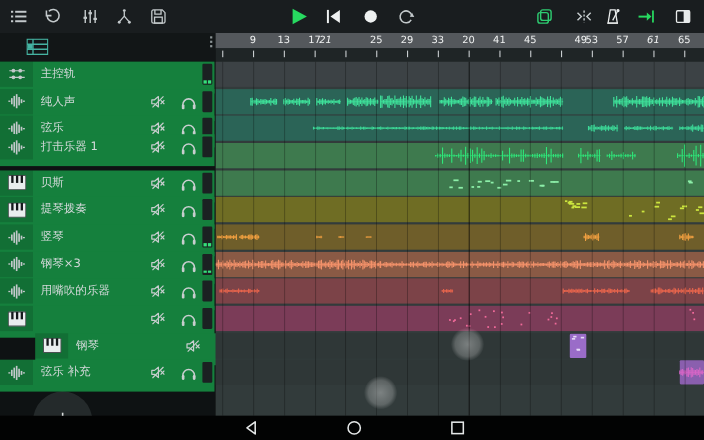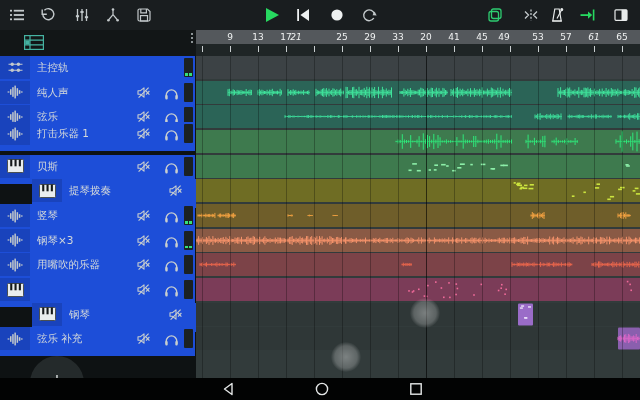--- a/index.html
+++ b/index.html
@@ -12,21 +12,21 @@
   .header-left{position:absolute;left:0;top:30px;width:196px;height:26px;background:#121617}
   .view-btn{position:absolute;left:24px;top:35px;width:20px;height:15px}
   .ruler-handle{position:absolute;left:189px;top:32px;width:6px;height:12px;display:flex;flex-direction:column;gap:2px;align-items:center;justify-content:center}
   .ruler-handle i{width:2px;height:2px;background:#8c9496;display:block}
   .ruler-num{position:absolute;left:196px;top:30px;width:444px;height:14px;background:#54585c;overflow:hidden}
   .ruler-num span{position:absolute;top:2px;font-size:9px;line-height:10px;color:#f0f2f2;transform:translateX(-50%)}
   .ruler-ticks{position:absolute;left:196px;top:44px;width:444px;height:12px;background:#1f2526;overflow:hidden}
   .tick{position:absolute;top:2px;width:1.2px;height:6px;background:#c9ced0}
   
   #panel{position:absolute;left:0;top:56px;width:196px;height:322px;background:#0e1213}
-  .trow{position:absolute;left:0;width:195px;height:29px;background:#1d4ed8}
+  .trow{position:absolute;left:0;width:195px;height:29px;background:#15803d}
   .iconcol{position:absolute;left:0;top:0;width:30px;height:23px;background:rgba(0,0,0,0.13);display:flex;align-items:center;justify-content:center}
   .tname{position:absolute;left:37px;top:0;width:96px;height:23px;line-height:23px;font-size:10.5px;color:#d4d9da;white-space:nowrap;overflow:hidden}
   .mutebtn{position:absolute;left:136px;top:4px;width:15px;height:15px}
   .phonebtn{position:absolute;left:164px;top:4px;width:15px;height:15px}
   .meter{position:absolute;left:184px;top:2px;width:9px;height:19px;background:#1b2122;border-radius:1px}
   .meter i{position:absolute;bottom:1.5px;width:3px;height:2.5px;background:#35e07a}
   .meter i.l{left:1px}.meter i.r{right:1px}
   
   #lane-area{position:absolute;left:196px;top:56px;width:444px;height:322px;background:#323b3b;overflow:hidden}
   .lane{position:absolute;left:0;width:444px;height:23px}
@@ -140,21 +140,21 @@
     <span style="left: 34px;">9</span>
     <span style="left: 62px;">13</span>
     <span style="left: 90px;">17</span>
     <span style="left: 100px; font-style: italic;">21</span>
     <span style="left: 146px;">25</span>
     <span style="left: 174px;">29</span>
     <span style="left: 202px;">33</span>
     <span style="left: 230px;">20</span>
     <span style="left: 258px;">41</span>
     <span style="left: 286px;">45</span>
-    <span style="left: 308px;">49</span>
+    <span style="left: 332px;">49</span>
     <span style="left: 342px;">53</span>
     <span style="left: 370px;">57</span>
     <span style="left: 398px; font-style: italic;">61</span>
     <span style="left: 426px;">65</span>
   </div>
 <div class="ruler-ticks" id="ruler-ticks">
     <i class="tick" style="left: 6px;"></i>
     <i class="tick" style="left: 34px;"></i>
     <i class="tick" style="left: 62px;"></i>
     <i class="tick" style="left: 90px;"></i>
@@ -285,21 +285,21 @@
           <path d="M10 6l3.4 3.6M13.4 6L10 9.6"></path>
           <path d="M2.6 12.6L12.6 2.6"></path>
         </svg></span>
       <span class="phonebtn"><svg width="15" height="13" viewBox="0 0 15 13">
           <path d="M2.2 11V8.2A5.3 5.3 0 0 1 12.8 8.2V11" fill="none" stroke="#c8cecf" stroke-width="1.4"></path>
           <rect x="1.3" y="8" width="2.4" height="4.4" rx="1" fill="#c8cecf"></rect>
           <rect x="11.3" y="8" width="2.4" height="4.4" rx="1" fill="#c8cecf"></rect>
         </svg></span>
       <span class="meter"></span>
     </div>
-    <div class="trow" style="top: 123.4px; margin-left: 32px;">
+    <div class="trow" style="top: 123.4px;">
       <span class="iconcol">
         <svg width="17" height="14" viewBox="0 0 17 14">
           <rect x="0.5" y="0.5" width="16" height="13" rx="1" fill="#e9edee" stroke="#4a5052"></rect>
           <g fill="#14181a">
             <rect x="3.2" y="0.5" width="2.1" height="6.8"></rect>
             <rect x="7.5" y="0.5" width="2.1" height="6.8"></rect>
             <rect x="11.8" y="0.5" width="2.1" height="6.8"></rect>
           </g>
         </svg>
       </span>

